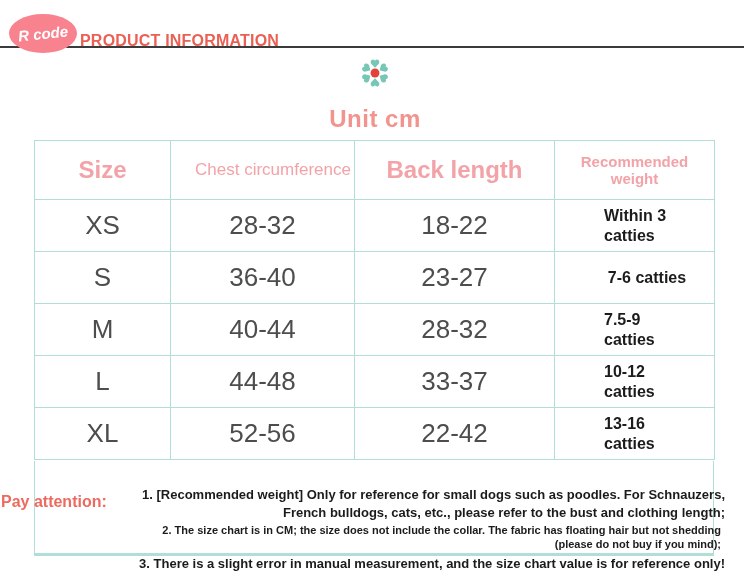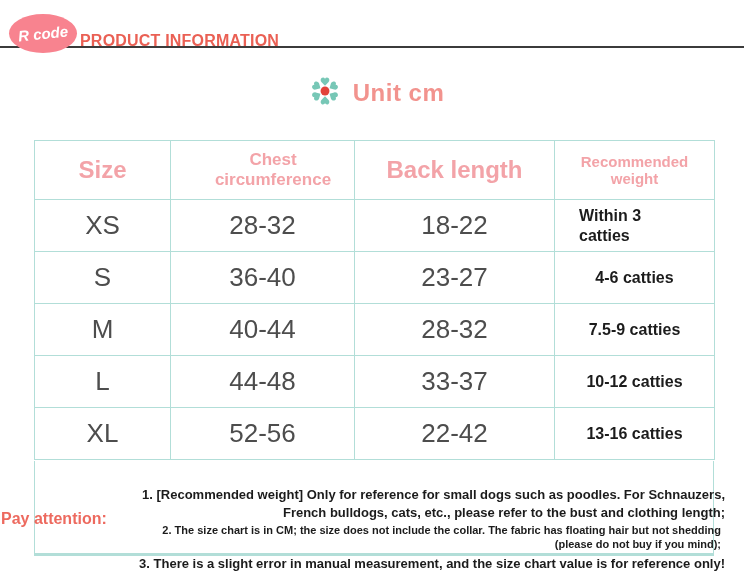--- a/index.html
+++ b/index.html
@@ -27,21 +27,21 @@
     font-size: 15px; transform: rotate(-6deg); white-space: nowrap;
   }
   .page-title {
     position: absolute; left: 80px; top: 32px;
     color: #ea6054; font-size: 16px; font-weight: bold; letter-spacing: 0.2px;
   }
 
   
   .unit-row {
     position: absolute; top: 72px; left: 0; width: 750px; height: 42px;
-    display: flex; align-items: center; justify-content: center; gap: 9px;
+    display: flex; align-items: center; justify-content: center; gap: 9px; flex-direction: column;
   }
   .unit-label {
     color: #f2938e; font-size: 24px; font-weight: bold; letter-spacing: 0.5px;
   }
 
   
   .size-table {
     position: absolute; left: 34px; top: 140px; width: 680px;
     border-collapse: collapse; table-layout: fixed;
   }
@@ -49,39 +49,39 @@
   .size-table col.c2 { width: 184px; }
   .size-table col.c3 { width: 200px; }
   .size-table col.c4 { width: 160px; }
   .size-table th, .size-table td {
     border: 1px solid #b2ded8; text-align: center; vertical-align: middle;
     background: #ffffff;
   }
   .size-table thead tr { height: 59px; }
   .size-table tbody tr { height: 52px; }
   th.h-size   { color: #f3a3a8; font-size: 24px; font-weight: bold; }
-  th.h-chest  { color: #f3a3a8; font-size: 17px; font-weight: bold; padding-left: 21px; }
+  th.h-chest  { color: #f3a3a8; font-size: 17px; font-weight: normal; padding-left: 21px; }
   th.h-back   { color: #f3a3a8; font-size: 24px; font-weight: bold; }
   th.h-weight { color: #f3a3a8; font-size: 15px; font-weight: bold; }
   td.c-size, td.c-chest, td.c-back {
     color: #4d4d4d; font-size: 26px; font-weight: 400;
   }
   td.c-weight { color: #1c1c1c; font-size: 16px; font-weight: bold; padding: 0 24px; }
   td.c-weight .wrap {
-    display: inline-block; text-align: left; line-height: 1.25; max-width: 112px;
+    display: inline-block; text-align: left; line-height: 1.25; max-width: 112px; margin-left: 25px;
   }
 
   
   .notes-box {
     position: absolute; left: 34px; top: 461px; width: 680px; height: 95px;
     border-left: 1px solid #b2ded8; border-right: 1px solid #b2ded8;
     border-bottom: 3px solid #b2ded8; background: #fff;
   }
   .pay-attention {
-    position: absolute; left: -34px; top: 49px; width: 134px;
+    position: absolute; left: -34px; top: 32px; width: 134px;
     color: #ed6a5f; font-size: 16px; font-weight: bold; white-space: nowrap;
   }
   .notes-text {
     position: absolute; left: 100px; top: 25px; width: 590px;
     color: #1b1b1b; text-align: right;
   }
   .note-1, .note-3 { font-size: 13px; font-weight: bold; line-height: 1.35; }
   .note-2 { font-size: 11px; font-weight: bold; line-height: 1.3; margin: 2px 4px; }
   .note-3 { margin-top: 3px; }
 </style>
@@ -132,21 +132,21 @@
       <tr>
         <td class="c-size">XS</td>
         <td class="c-chest">28-32</td>
         <td class="c-back">18-22</td>
         <td class="c-weight"><span class="wrap">Within 3 catties</span></td>
       </tr>
       <tr>
         <td class="c-size">S</td>
         <td class="c-chest">36-40</td>
         <td class="c-back">23-27</td>
-        <td class="c-weight"><span class="wrap">4-6 catties</span></td>
+        <td class="c-weight"><span class="wrap">7-6 catties</span></td>
       </tr>
       <tr>
         <td class="c-size">M</td>
         <td class="c-chest">40-44</td>
         <td class="c-back">28-32</td>
         <td class="c-weight"><span class="wrap">7.5-9 catties</span></td>
       </tr>
       <tr>
         <td class="c-size">L</td>
         <td class="c-chest">44-48</td>

